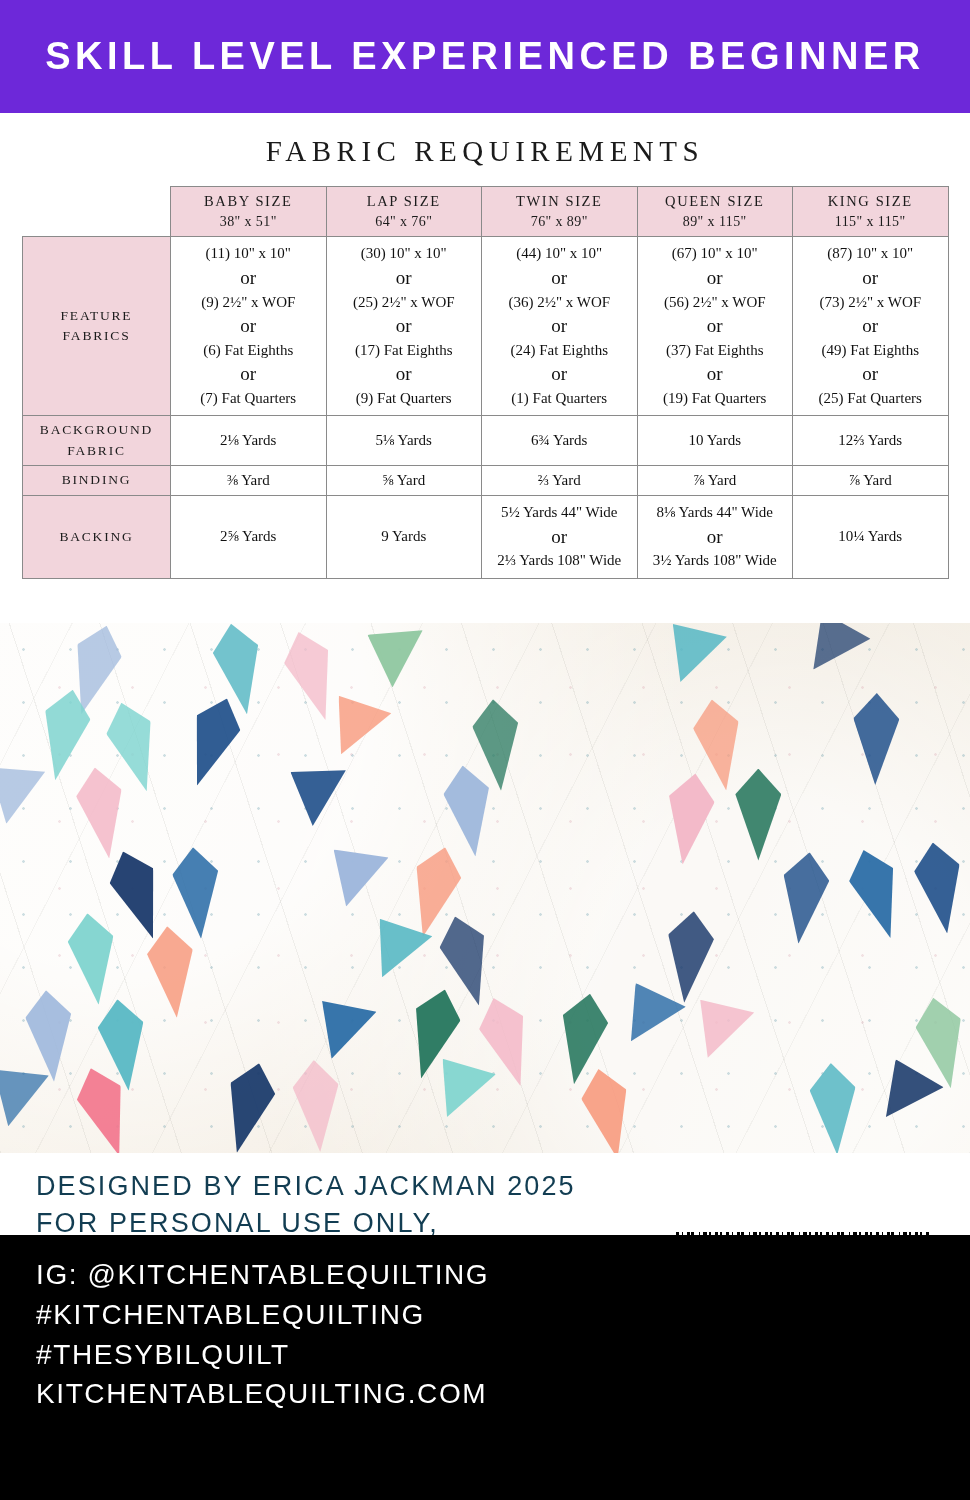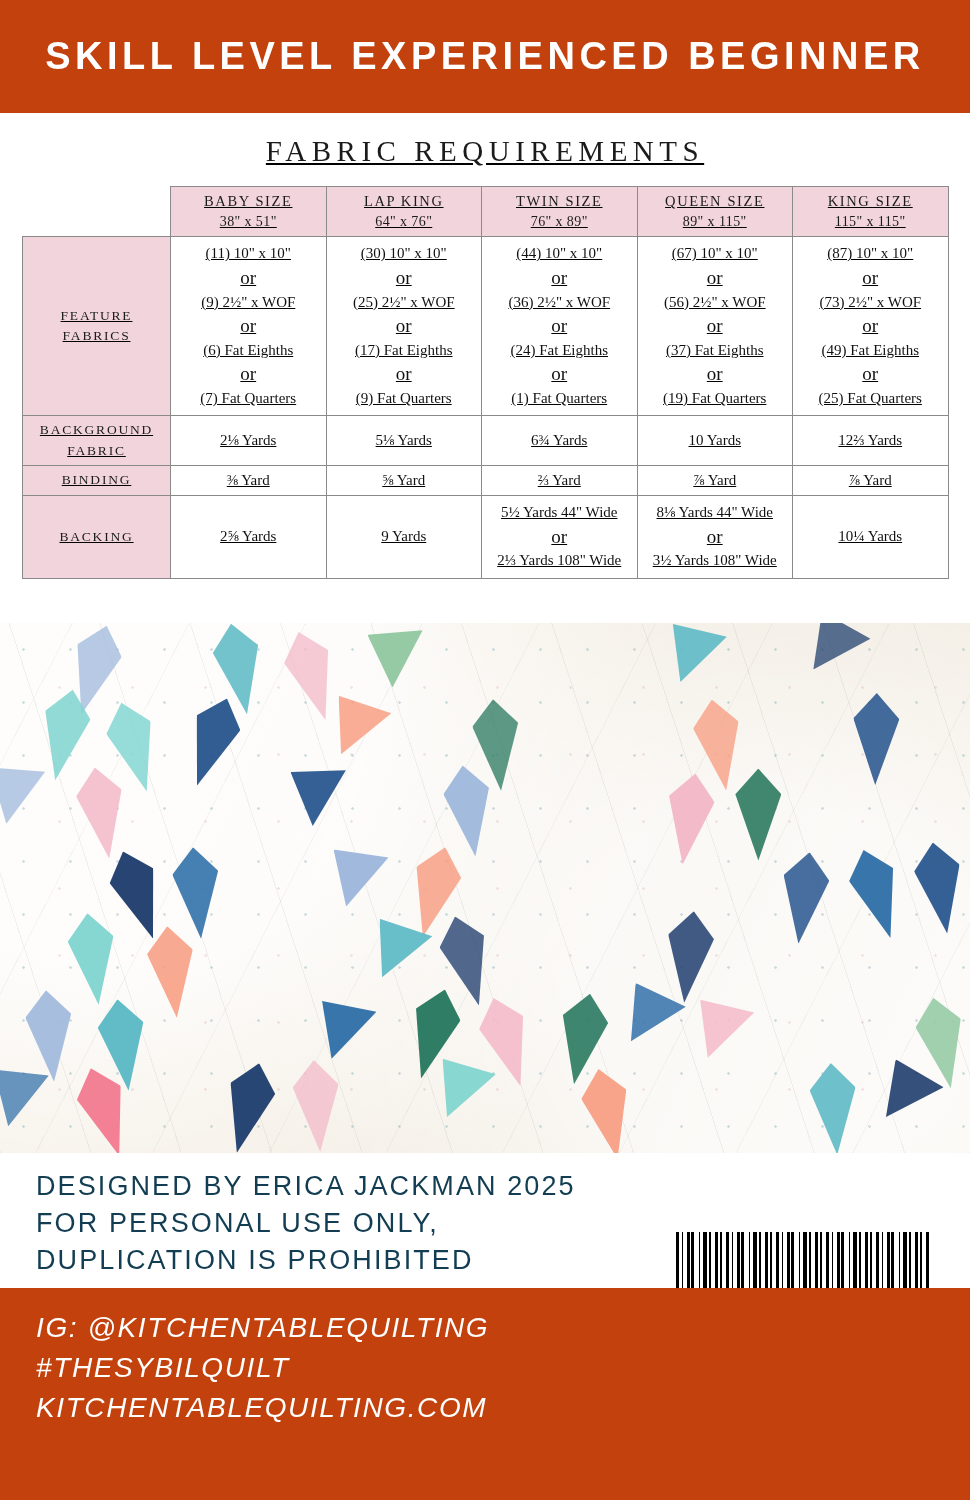--- a/index.html
+++ b/index.html
@@ -10,39 +10,38 @@
     width: 970px;
     height: 1500px;
     background: #ffffff;
     font-family: "Liberation Sans", sans-serif;
     overflow: hidden;
     position: relative;
   }
 
   
   .top-banner {
-    background: #c2410c;
+    background: #6d28d9;
     height: 113px;
     display: flex;
     align-items: center;
     justify-content: center;
   }
   .top-banner .title {
     color: #ffffff;
     font-size: 38px;
     letter-spacing: 4.5px;
     font-weight: bold;
     text-align: center;
     font-family: "Liberation Sans", sans-serif;
   }
 
   
   .fabric-section {
     padding: 22px 22px 16px 22px;
-    text-decoration: underline;
   }
   .fabric-heading {
     text-align: center;
     font-size: 29px;
     letter-spacing: 5.5px;
     color: #1b1b1b;
     font-family: "Liberation Serif", serif;
     margin-bottom: 18px;
   }
 
@@ -199,23 +198,22 @@
     color: #123d52;
     font-family: "Liberation Sans", sans-serif;
   }
 
   
   .bottom-banner {
     position: absolute;
     left: 0;
     bottom: 0;
     width: 970px;
-    height: 212px;
-    background: #c2410c;
-    font-style: italic;
+    height: 265px;
+    background: #000000;
   }
   .bottom-banner .social {
     position: absolute;
     left: 36px;
     top: 20px;
     color: #ffffff;
     font-size: 28px;
     letter-spacing: 1.6px;
     line-height: 1.42;
     font-family: "Liberation Sans", sans-serif;
@@ -241,21 +239,21 @@
         <col class="cs">
     </colgroup>
     <thead>
       <tr>
         <th class="corner-cell"></th>
         <th class="size-head">
           <div>BABY SIZE</div>
           <div class="dims">38" x 51"</div>
         </th>
         <th class="size-head">
-          <div>LAP KING</div>
+          <div>LAP SIZE</div>
           <div class="dims">64" x 76"</div>
         </th>
         <th class="size-head">
           <div>TWIN SIZE</div>
           <div class="dims">76" x 89"</div>
         </th>
         <th class="size-head">
           <div>QUEEN SIZE</div>
           <div class="dims">89" x 115"</div>
         </th>
@@ -433,16 +431,17 @@
     <span>53389</span>
     <span>09627</span>
     <span>9</span>
   </div>
   <div class="sku">KTQ188</div>
 </div>
 
 <div class="bottom-banner">
   <div class="social">
     <div>IG: @KITCHENTABLEQUILTING</div>
+    <div>#KITCHENTABLEQUILTING</div>
     <div>#THESYBILQUILT</div>
     <div>KITCHENTABLEQUILTING.COM</div>
   </div>
 </div>
 
 </body></html>

